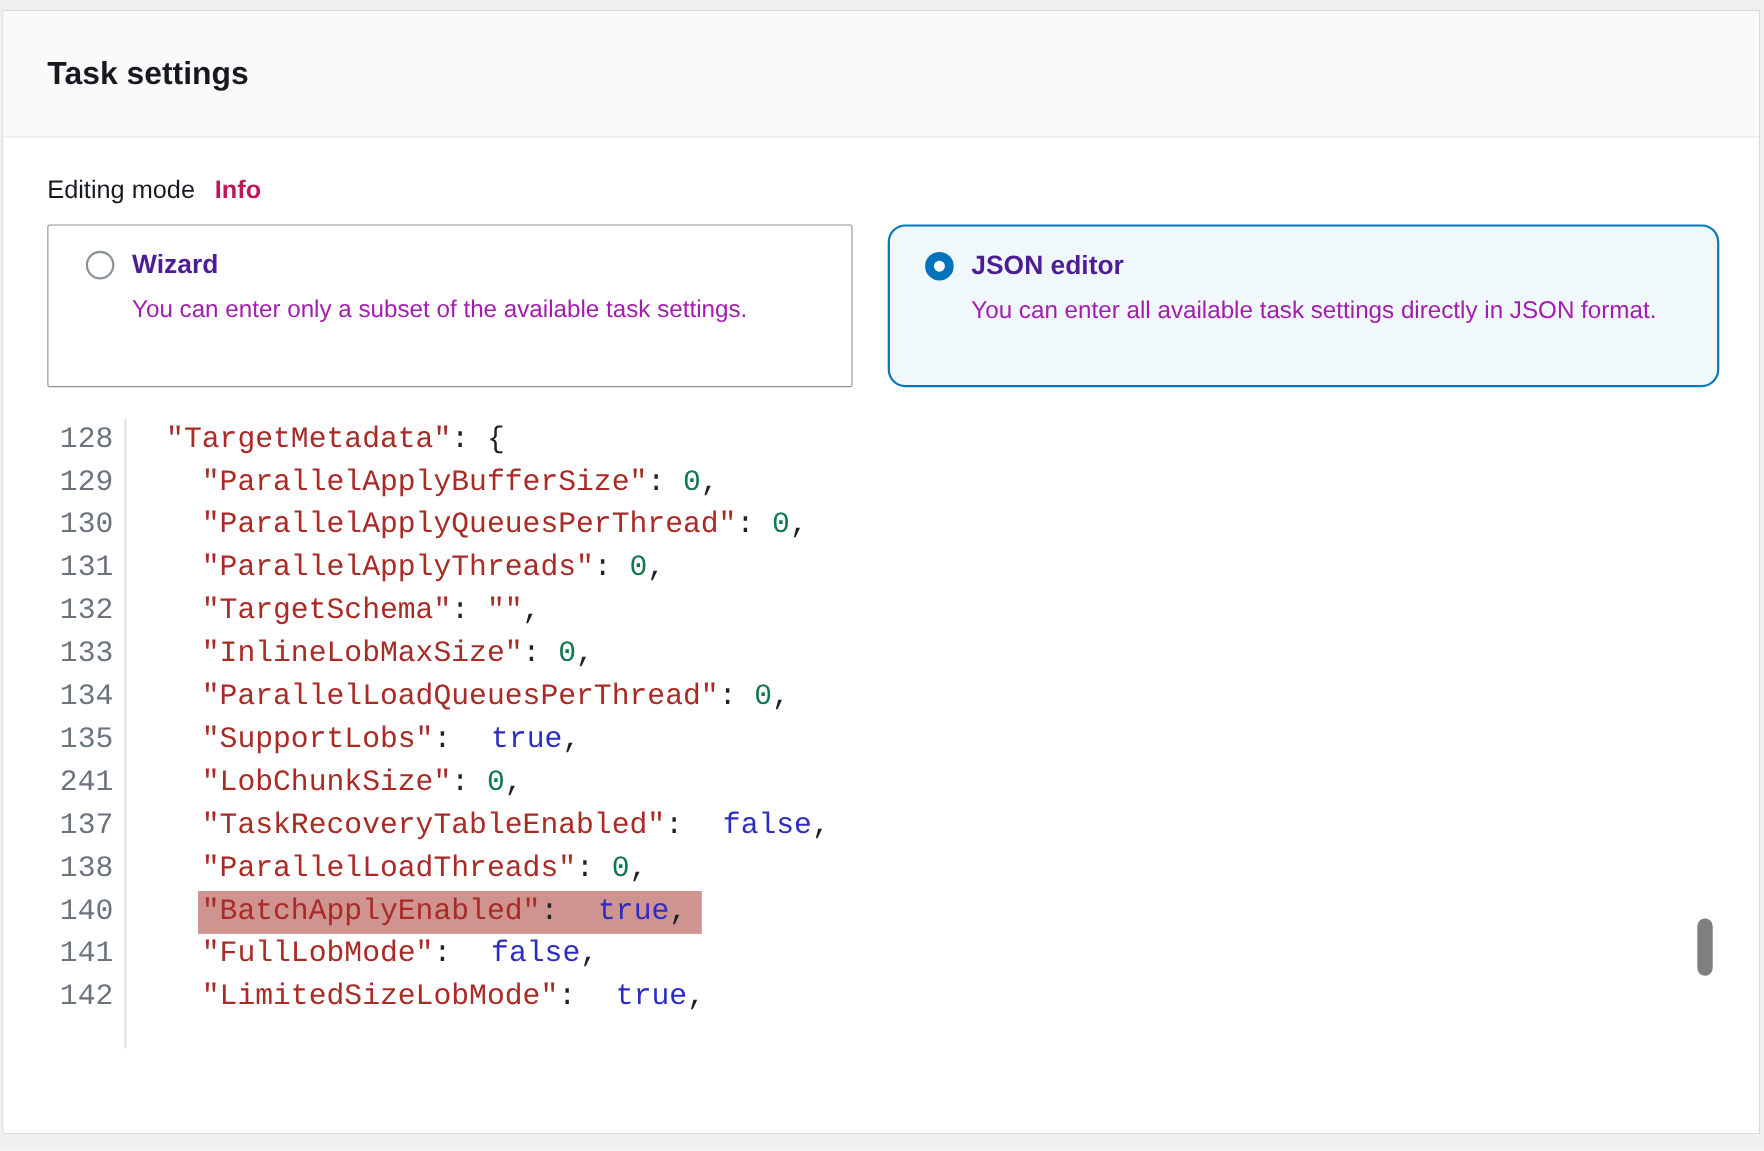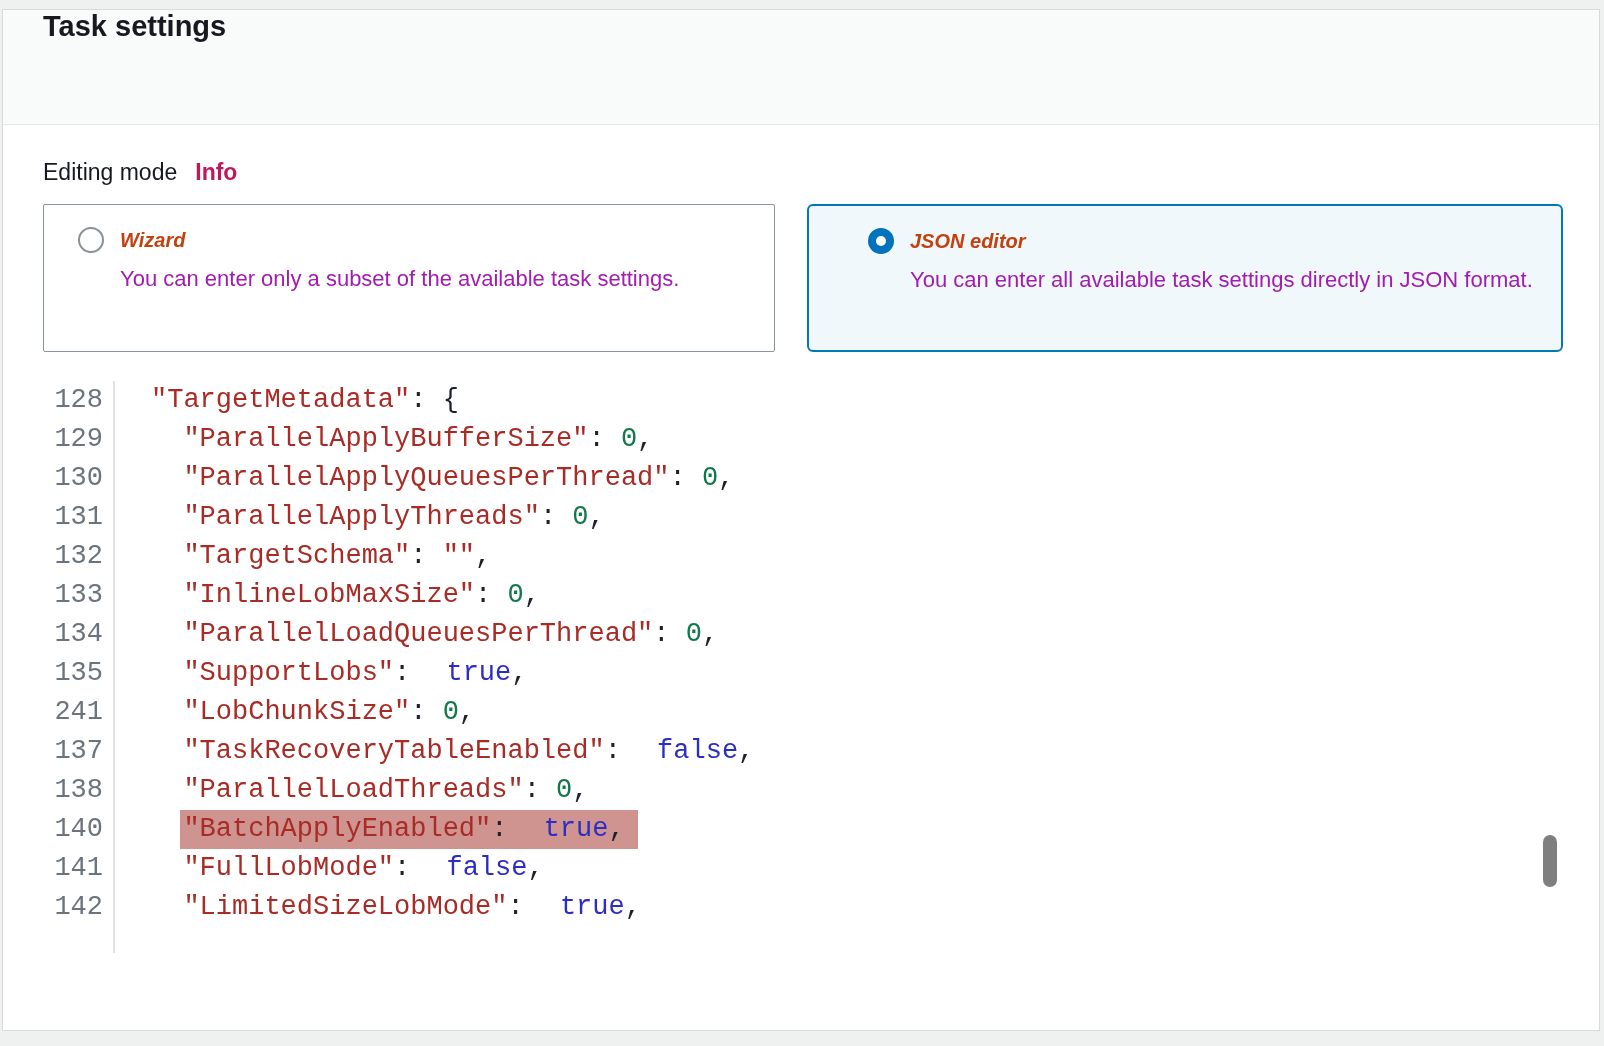--- a/index.html
+++ b/index.html
@@ -14,21 +14,21 @@
   .panel {
     position:absolute; left:2px; top:9px;
     width:1598px; height:1022px;
     background:#ffffff;
     border:1px solid #d5dbdb;
   }
   .panel-header {
     height:115px;
     background:#f9fafa;
     border-bottom:1px solid #e4e8e8;
-    display:flex; 
+    display:flex; align-items:center;
     padding-left:40px;
   }
   .panel-title { font-size:29px; font-weight:bold; color:#16191f; }
   .panel-body { padding:34px 0 0 40px; }
 
   .mode-row { font-size:23px; display:flex; align-items:baseline; }
   .mode-label { color:#16191f; }
   .info-link { color:#be185d; font-weight:bold; margin-left:18px; cursor:pointer; }
 
   .cards {
@@ -36,35 +36,35 @@
     display:grid;
     grid-template-columns:732px 756px;
     gap:32px;
   }
   .card {
     height:148px;
     border-radius:2px;
     padding:22px 20px 0 34px;
   }
   .card.unselected { background:#ffffff; border:1px solid #8a949d; }
-  .card.selected   { background:#f0f8fc; border:2px solid #0478b6; border-radius:6px; padding-left:59px; }
+  .card.selected   { background:#f0f8fc; border:2px solid #0478b6; border-radius:16px; padding-left:32px; }
 
   .radio-row { display:flex; align-items:center; gap:16px; }
   .radio {
     width:26px; height:26px; border-radius:50%;
     flex:none; position:relative;
   }
   .radio.off { border:2px solid #879196; background:#ffffff; }
   .radio.on  { background:#0273bb; }
   .radio.on::after {
     content:""; position:absolute; left:50%; top:50%;
     width:10px; height:10px; border-radius:50%;
     background:#ffffff; transform:translate(-50%,-50%);
   }
-  .card-label { font-size:20px; font-weight:bold; color:#c2410c;font-style:italic; }
+  .card-label { font-size:24px; font-weight:bold; color:#4c1d95; }
   .card-desc {
     margin:9px 0 0 42px;
     font-size:22px; line-height:33px; color:#a21caf;
     max-width:660px;
   }
 
   .editor {
     margin-top:29px;
     font-family:"Liberation Mono","DejaVu Sans Mono", monospace;
     font-size:27px; line-height:39px;

